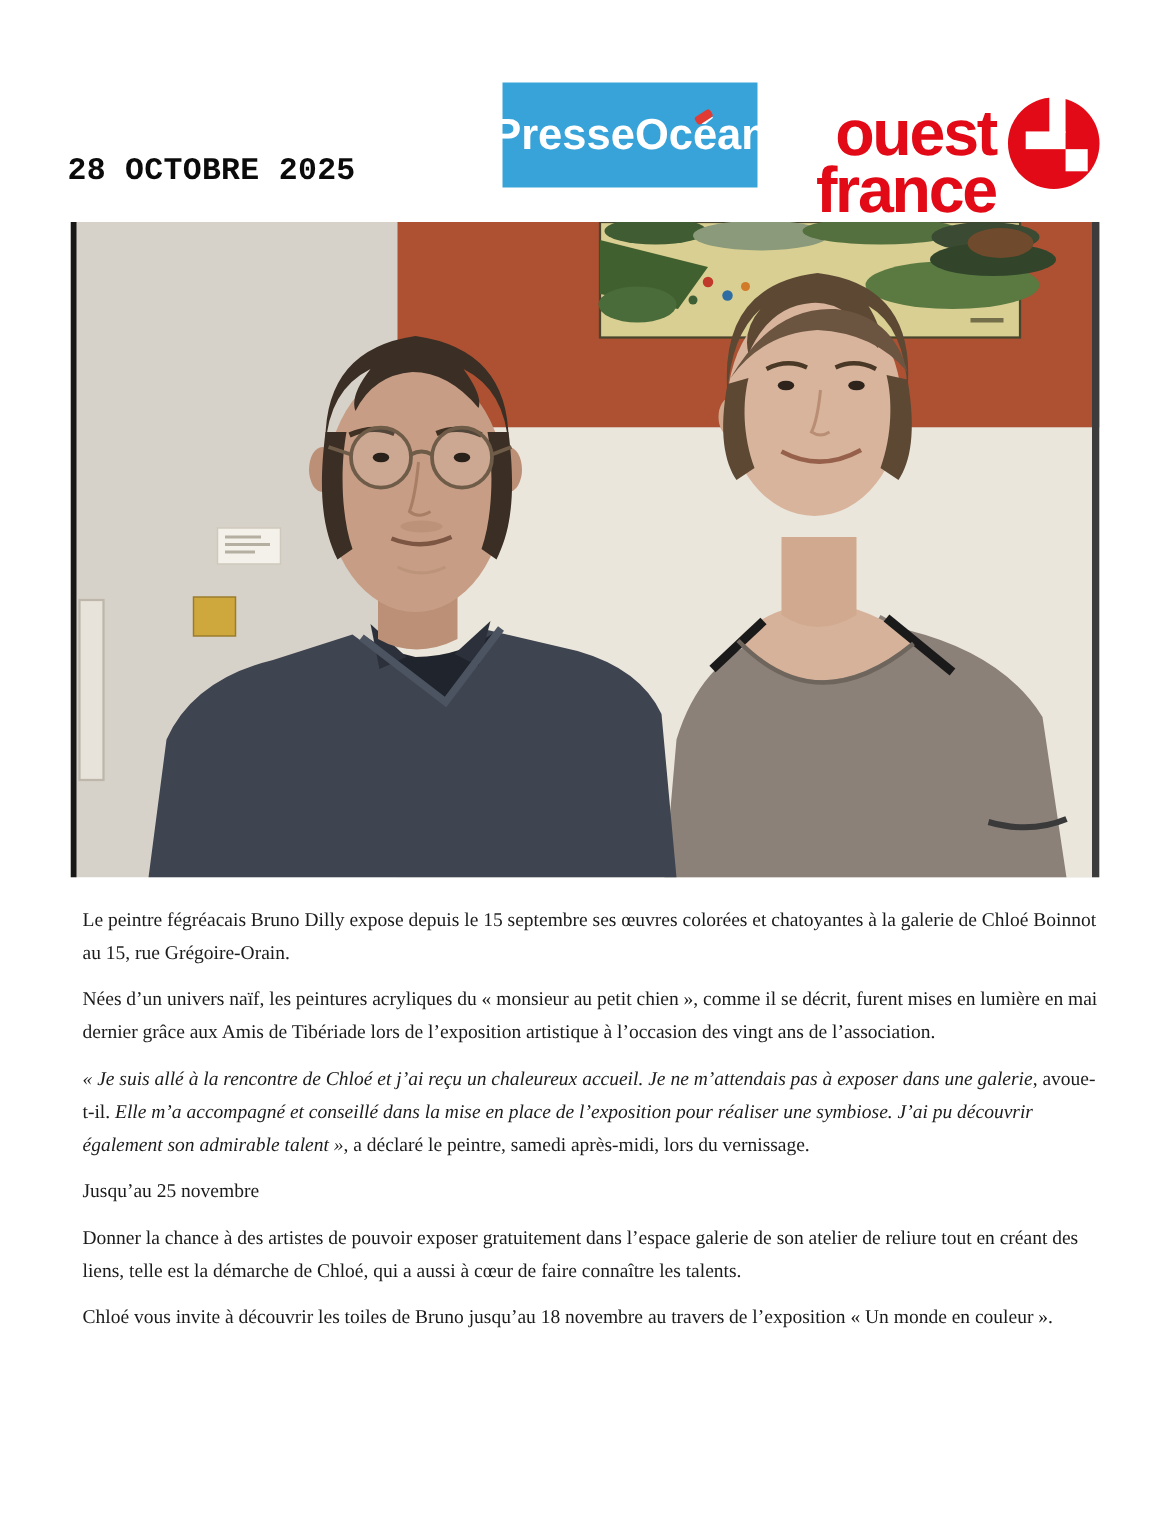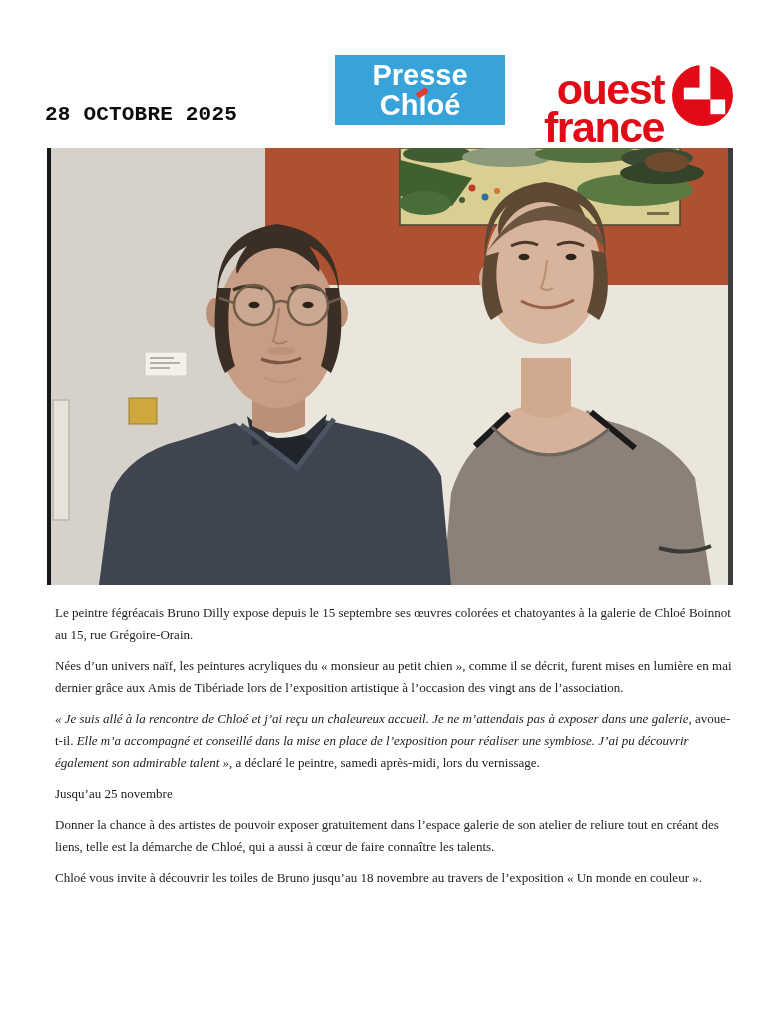--- a/index.html
+++ b/index.html
@@ -11,21 +11,21 @@
 
   
   .date{
     position:absolute;left:45px;top:103px;
     font-family:Liberation Mono, monospace;font-weight:bold;font-size:21px;
     color:#0b0b0b;letter-spacing:0.2px;white-space:nowrap;
   }
   .po-logo{
     position:absolute;left:335px;top:55px;width:170px;height:70px;
     background:var(--po-blue,#38a3d8);
-    display:flex;flex-direction:column;align-items:center;justify-content:center;
+    display:flex;align-items:center;justify-content:center;
     font-family:"Liberation Sans", sans-serif;font-weight:bold;font-size:29px;line-height:30px;
     color:#ffffff;
   }
   .po-line{position:relative;display:inline-block;letter-spacing:0px;}
   .po-accent{
     position:absolute;left:52%;top:0px;width:12px;height:5.5px;border-radius:2px;
     background:var(--accent-red,#e23b34);transform:translateX(-50%) rotate(-33deg);
   }
   .of-text{
     position:absolute;left:528px;top:70px;width:136px;text-align:right;
@@ -49,21 +49,21 @@
 </style>
 </head>
 <body>
 
 <div class="page">
 
   <div class="date">28 OCTOBRE 2025</div>
 
   <div class="po-logo">
     <span class="po-line">Presse</span>
-    <span class="po-line"><span>Chloé</span><i class="po-accent"></i></span>
+    <span class="po-line"><span>Océan</span><i class="po-accent"></i></span>
   </div>
 
   <div class="of-text">
     <span>ouest</span>
     <span>france</span>
   </div>
   <svg class="of-mark" viewBox="0 0 64 64">
     <ellipse cx="32" cy="32" rx="31" ry="31" style="fill:var(--of-red,#e20a16)"></ellipse>
     <rect x="29" y="0" width="11" height="25" fill="#ffffff"></rect>
     <rect x="13" y="24" width="27" height="12" fill="#ffffff"></rect>

